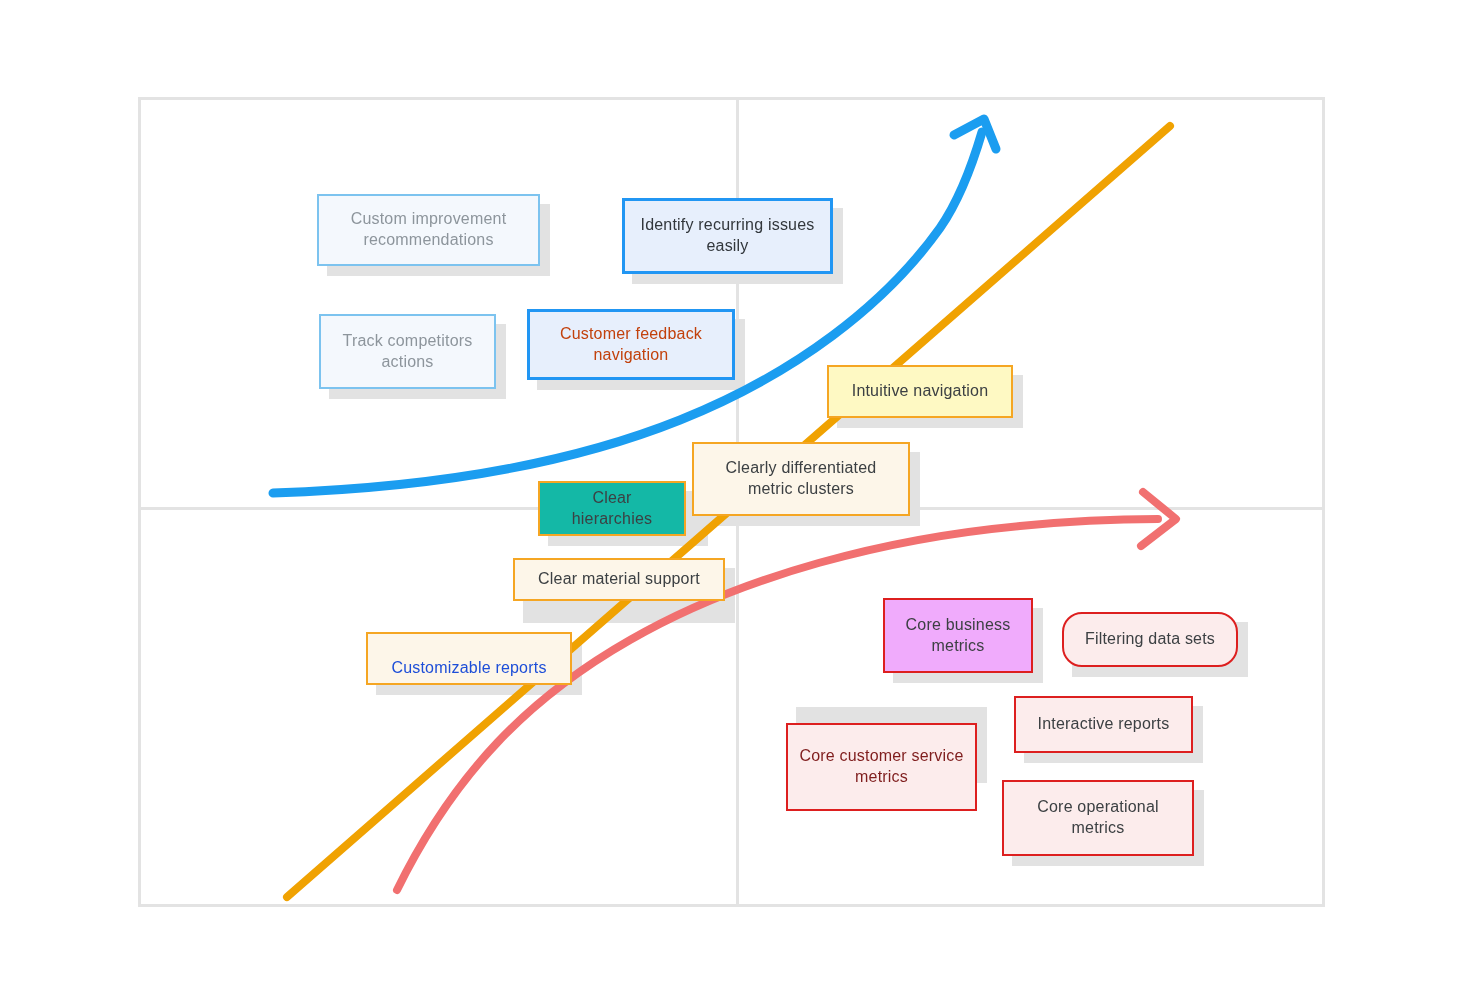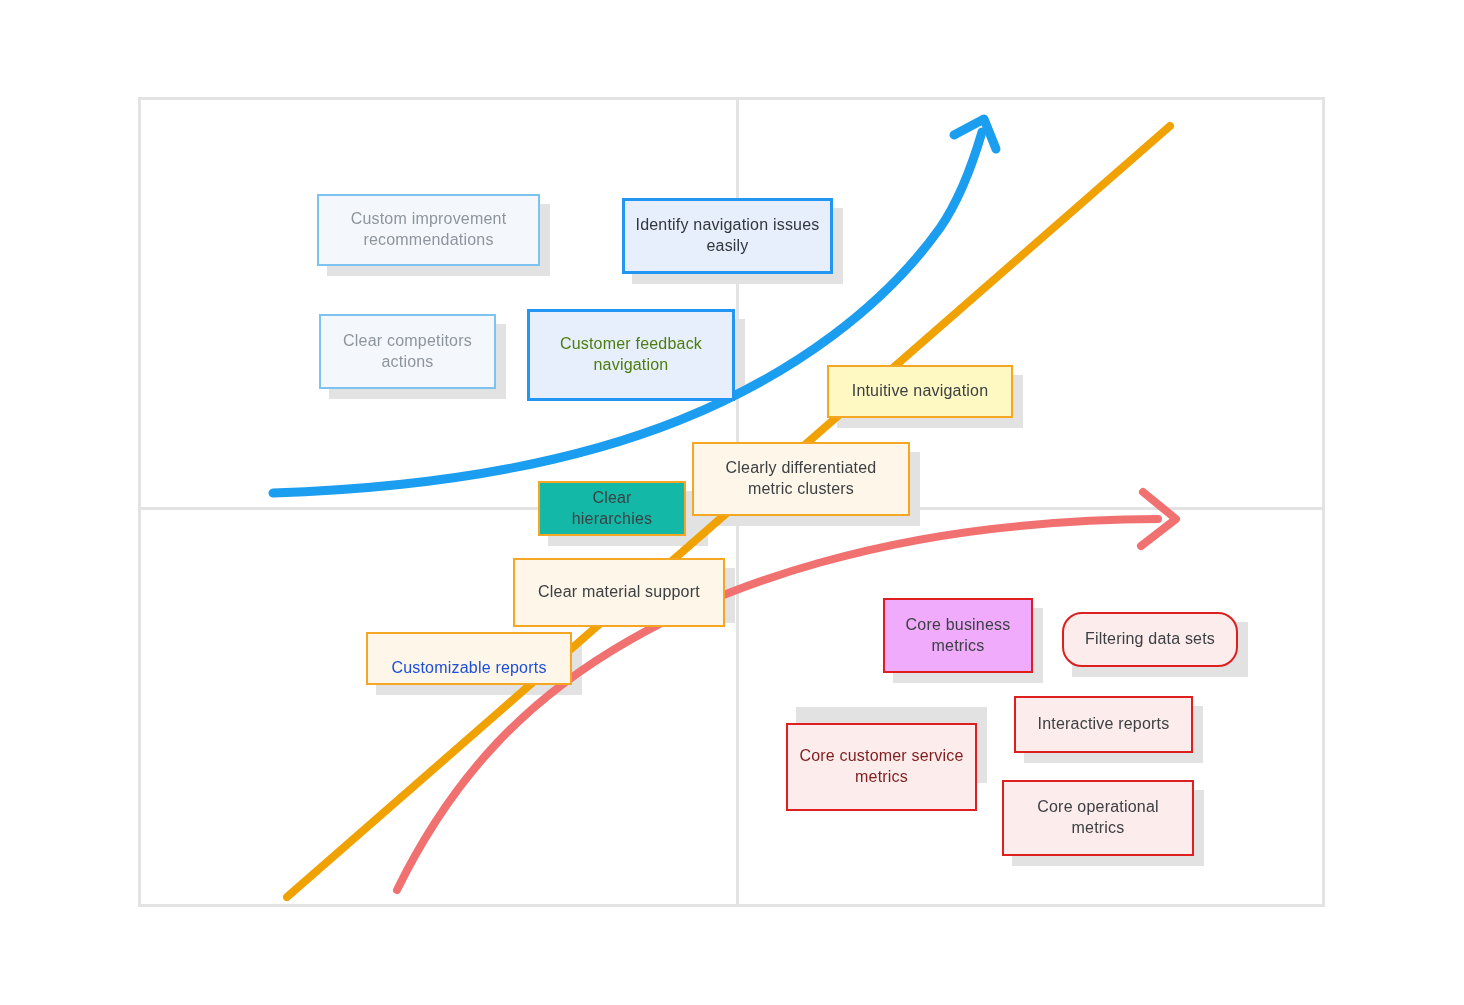--- a/index.html
+++ b/index.html
@@ -85,38 +85,38 @@
       <path d="M 287 897 L 1170 126" fill="none" stroke="#f0a202" stroke-width="8" stroke-linecap="round" stroke-linejoin="round"></path>
       <path d="M 397 890 C 455 772 530 697 630 640 C 745 574 890 538 1020 526 C 1070 521 1120 519 1158 519" fill="none" stroke="#f17070" stroke-width="8" stroke-linecap="round" stroke-linejoin="round"></path>
       <path d="M 1143 492 L 1176 519 L 1141 546" fill="none" stroke="#f17070" stroke-width="8" stroke-linecap="round" stroke-linejoin="round"></path>
     </svg>
 
   <div class="layer" id="node-layer">
       <div class="node" style="left: 317px; top: 194px; width: 223px; height: 72px; background: rgb(244, 248, 253); border-color: rgb(124, 195, 239); border-width: 2px; color: rgb(141, 149, 156);">
         <span class="node-label">Custom improvement recommendations</span>
       </div>
       <div class="node" style="left: 319px; top: 314px; width: 177px; height: 75px; background: rgb(244, 248, 253); border-color: rgb(124, 195, 239); border-width: 2px; color: rgb(141, 149, 156);">
-        <span class="node-label">Clear competitors actions</span>
+        <span class="node-label">Track competitors actions</span>
       </div>
       <div class="node" style="left: 622px; top: 198px; width: 211px; height: 76px; background: rgb(231, 239, 252); border-color: rgb(33, 150, 243); border-width: 3px; color: rgb(50, 55, 60);">
-        <span class="node-label">Identify navigation issues easily</span>
+        <span class="node-label">Identify recurring issues easily</span>
       </div>
-      <div class="node" style="left: 527px; top: 309px; width: 208px; height: 92px; background: rgb(231, 239, 252); border-color: rgb(33, 150, 243); border-width: 3px; color: #4d7c0f;">
+      <div class="node" style="left: 527px; top: 309px; width: 208px; height: 71px; background: rgb(231, 239, 252); border-color: rgb(33, 150, 243); border-width: 3px; color: #c2410c;">
         <span class="node-label">Customer feedback navigation</span>
       </div>
       <div class="node" style="left: 827px; top: 365px; width: 186px; height: 53px; background: #fef9c3; border-color: rgb(245, 166, 35); border-width: 2px; color: rgb(60, 64, 67);">
         <span class="node-label">Intuitive navigation</span>
       </div>
       <div class="node" style="left: 692px; top: 442px; width: 218px; height: 74px; background: rgb(253, 246, 233); border-color: rgb(245, 166, 35); border-width: 2px; color: rgb(60, 64, 67);">
         <span class="node-label">Clearly differentiated metric clusters</span>
       </div>
       <div class="node" style="left: 538px; top: 481px; width: 148px; height: 55px; background: #14b8a6; border-color: rgb(245, 166, 35); border-width: 2px; color: rgb(60, 64, 67);">
         <span class="node-label">Clear hierarchies</span>
       </div>
-      <div class="node" style="left: 513px; top: 558px; width: 212px; height: 69px; background: rgb(253, 246, 233); border-color: rgb(245, 166, 35); border-width: 2px; color: rgb(60, 64, 67);">
+      <div class="node" style="left: 513px; top: 558px; width: 212px; height: 43px; background: rgb(253, 246, 233); border-color: rgb(245, 166, 35); border-width: 2px; color: rgb(60, 64, 67);">
         <span class="node-label">Clear material support</span>
       </div>
       <div class="node" style="left: 366px; top: 632px; width: 206px; height: 53px; background: rgb(253, 246, 233); border-color: rgb(245, 166, 35); border-width: 2px; color: #1d4ed8; align-items: flex-end;">
         <span class="node-label">Customizable reports</span>
       </div>
       <div class="node" style="left: 883px; top: 598px; width: 150px; height: 75px; background: #f0abfc; border-color: rgb(221, 31, 31); border-width: 2px; color: rgb(60, 64, 67);">
         <span class="node-label">Core business metrics</span>
       </div>
       <div class="node" style="left: 1062px; top: 612px; width: 176px; height: 55px; background: rgb(252, 236, 236); border-color: rgb(221, 31, 31); border-width: 2px; color: rgb(60, 64, 67); border-radius: 20px;">
         <span class="node-label">Filtering data sets</span>

